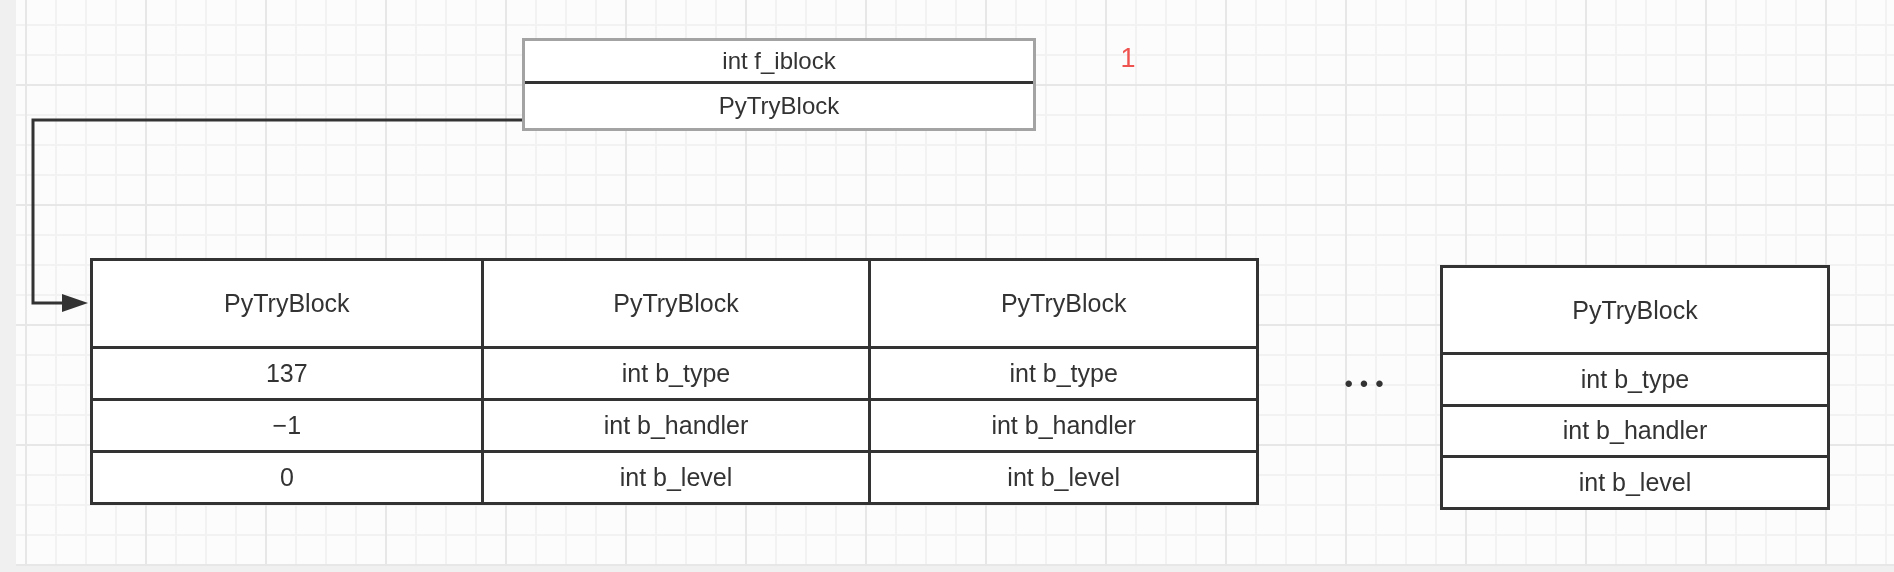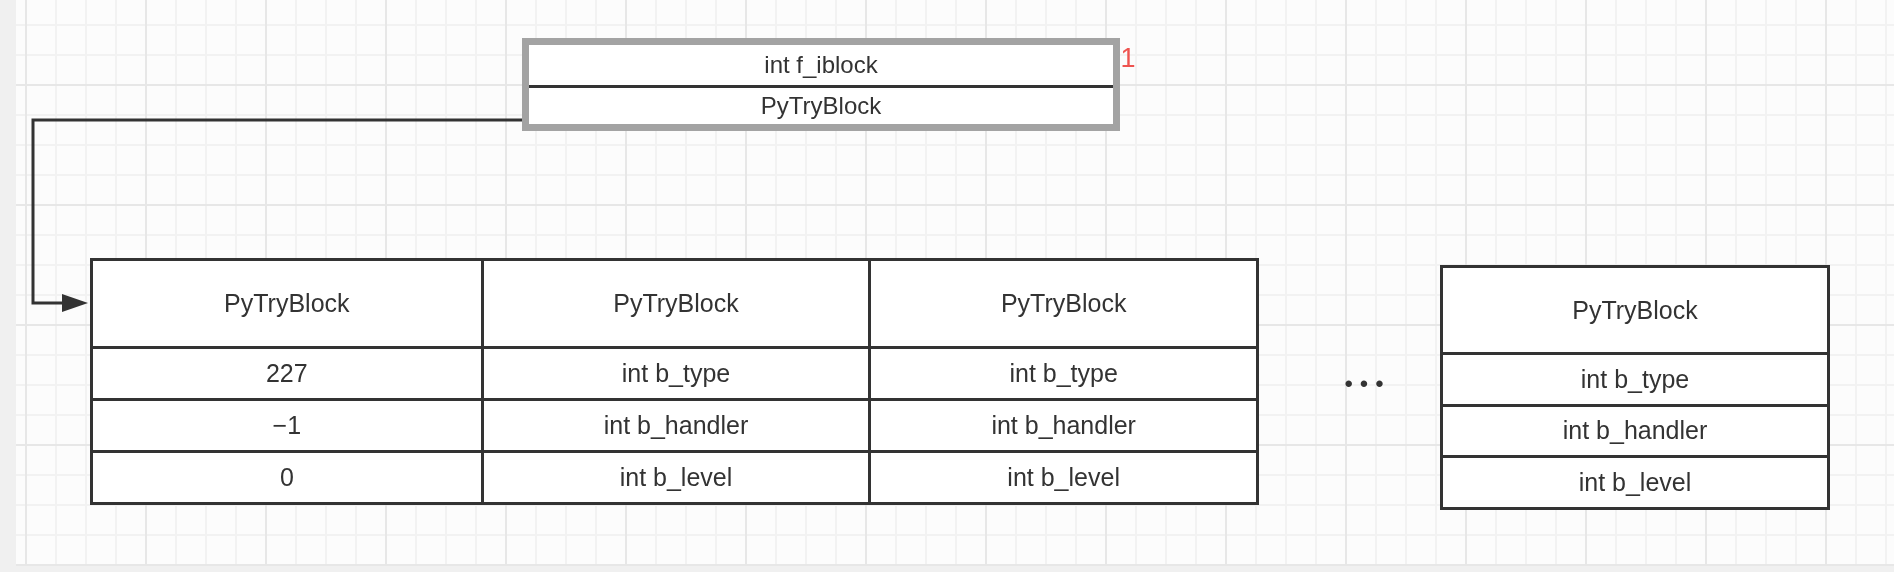--- a/index.html
+++ b/index.html
@@ -33,22 +33,22 @@
   .connector-svg {
     position: absolute;
     left: 0; top: 0;
     width: 1894px; height: 572px;
     pointer-events: none;
   }
   
   .frame-box {
     position: absolute;
     left: 522px; top: 38px;
-    width: 598px; height: 93px;
-    border: 7px solid #a3a3a3;
+    width: 514px; height: 93px;
+    border: 3px solid #a3a3a3;
     background: #ffffff;
     display: grid;
     grid-template-rows: 40px 1fr;
   }
   .frame-box .fcell {
     display: flex;
     flex-direction: column;
     align-items: center;
     justify-content: center;
     font-size: 24px;
@@ -137,21 +137,21 @@
     </div>
   </div>
 
   <div class="marker">1</div>
 
   <div class="stack-table">
     <div class="cell">PyTryBlock</div>
     <div class="cell">PyTryBlock</div>
     <div class="cell">PyTryBlock</div>
 
-    <div class="cell">227</div>
+    <div class="cell">137</div>
     <div class="cell">int b_type</div>
     <div class="cell">int b_type</div>
 
     <div class="cell">−1</div>
     <div class="cell">int b_handler</div>
     <div class="cell">int b_handler</div>
 
     <div class="cell">0</div>
     <div class="cell">int b_level</div>
     <div class="cell">int b_level</div>

